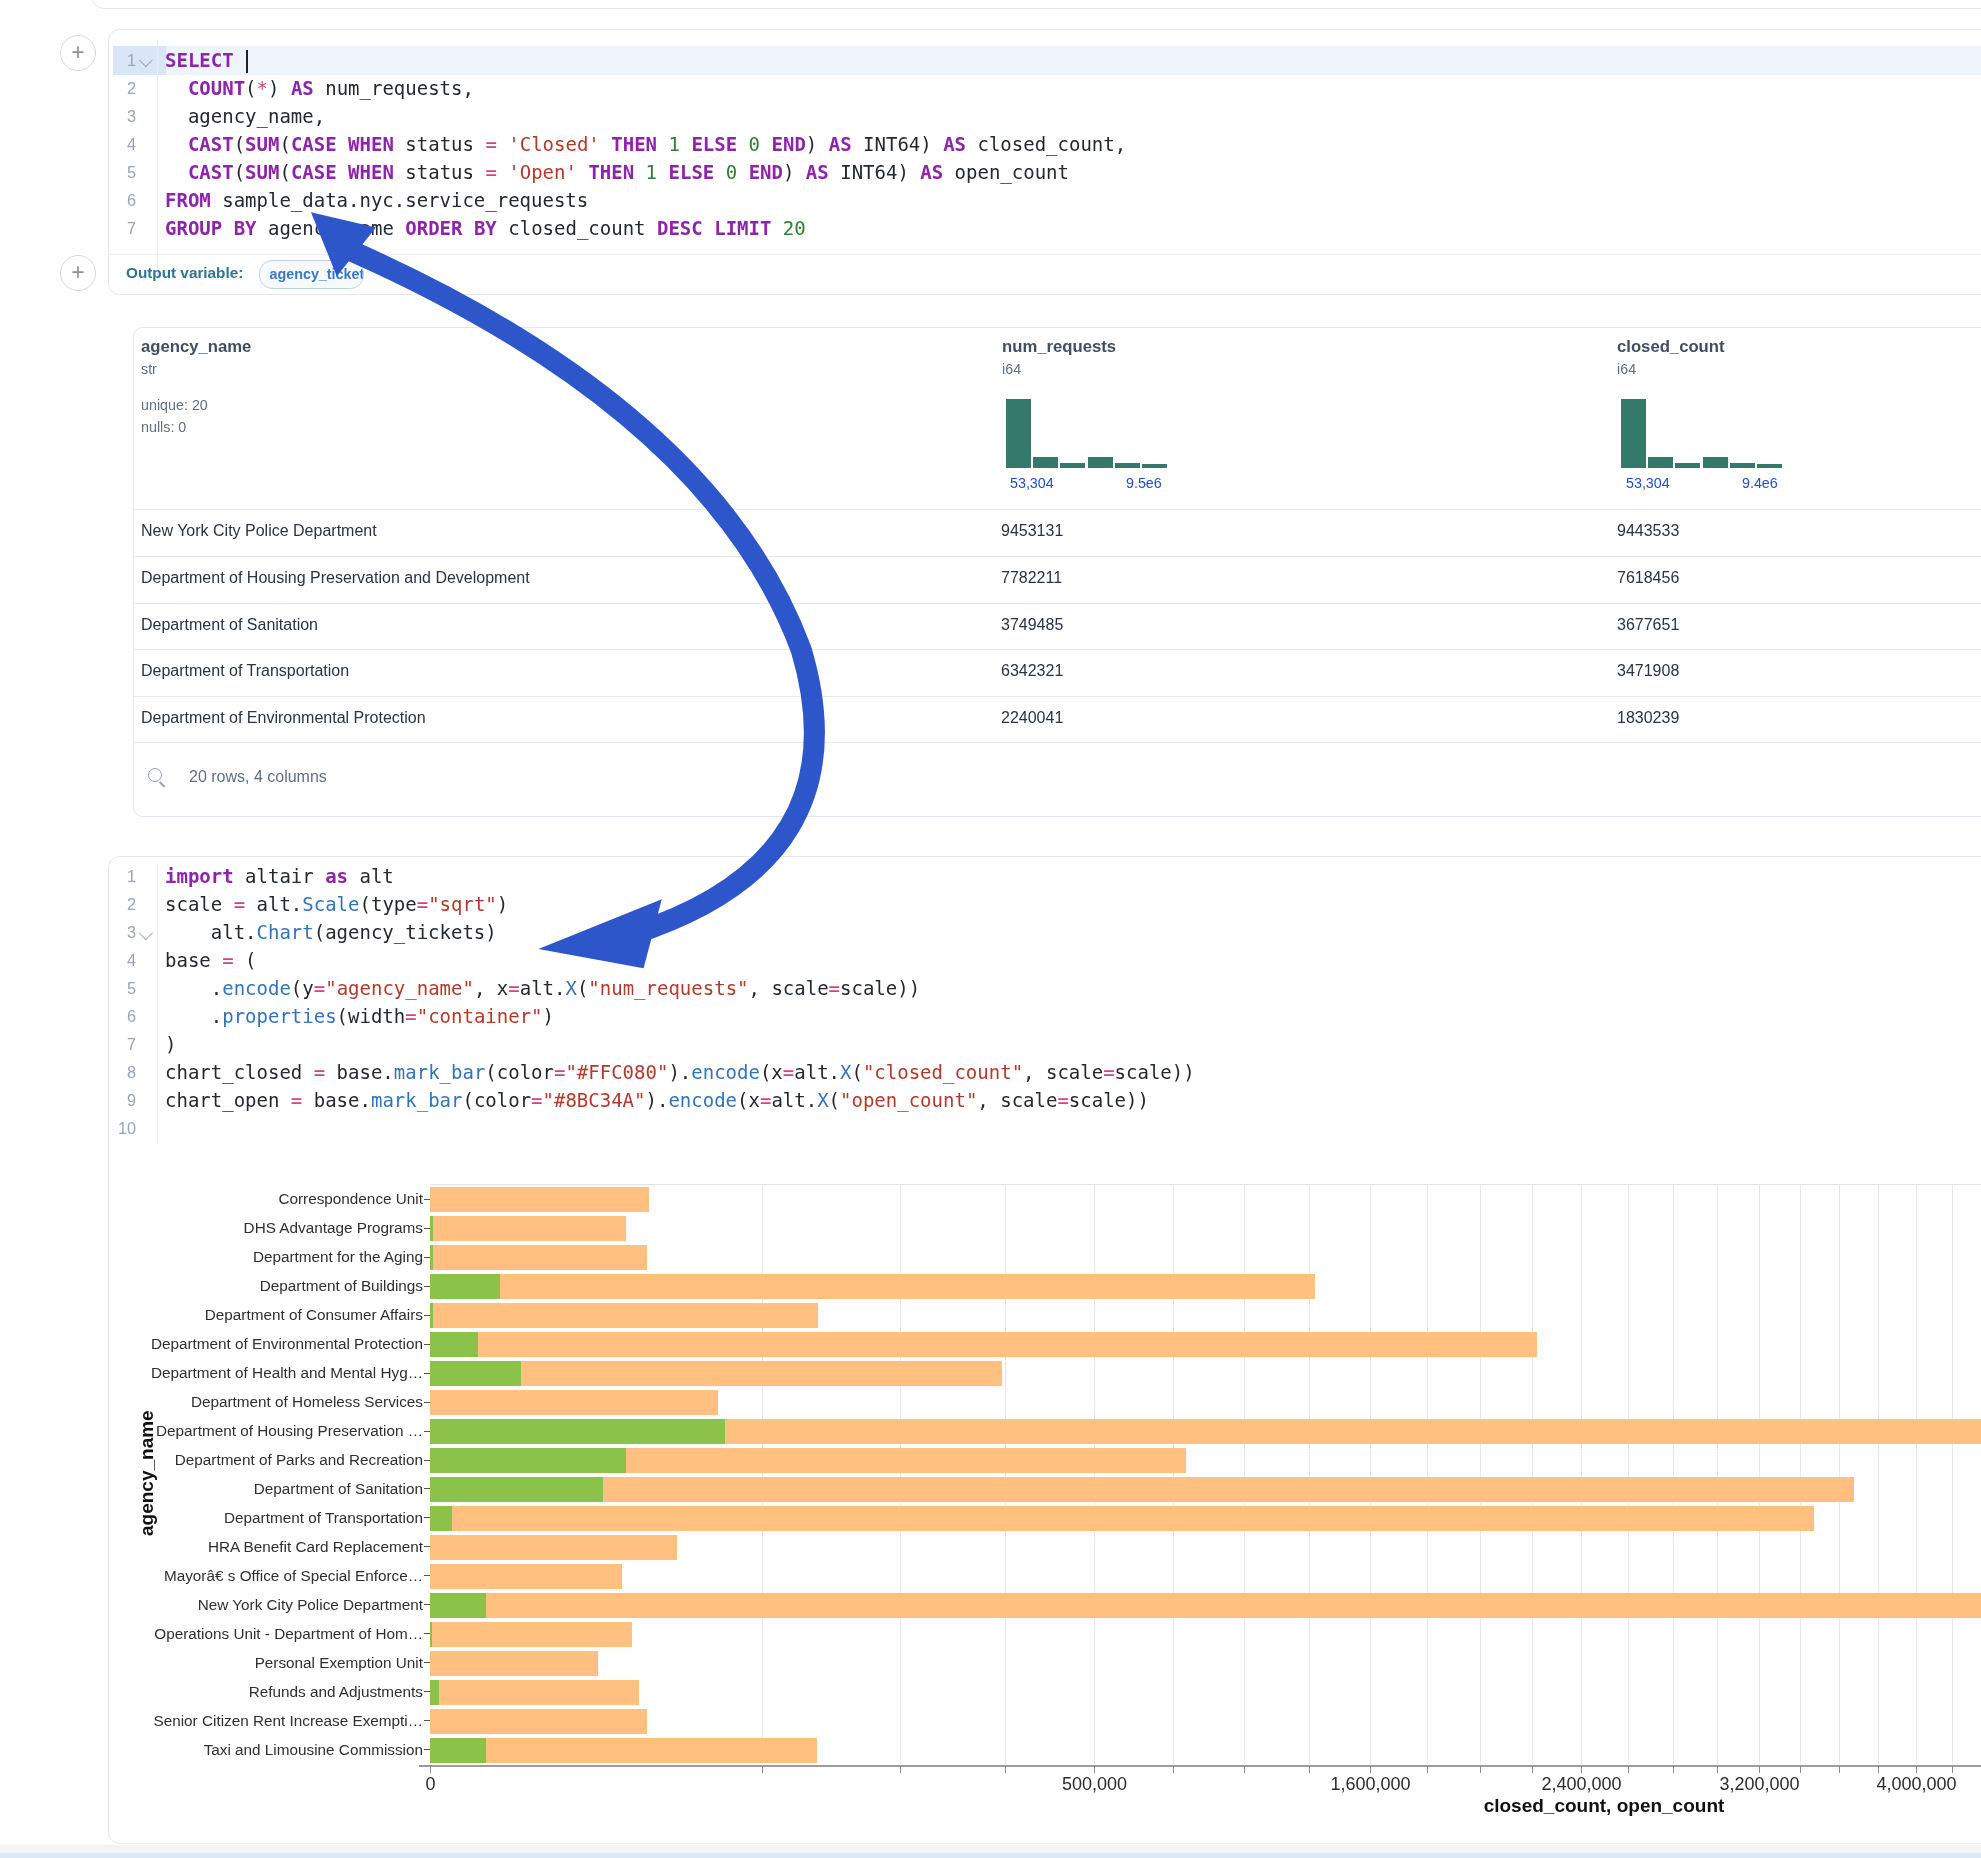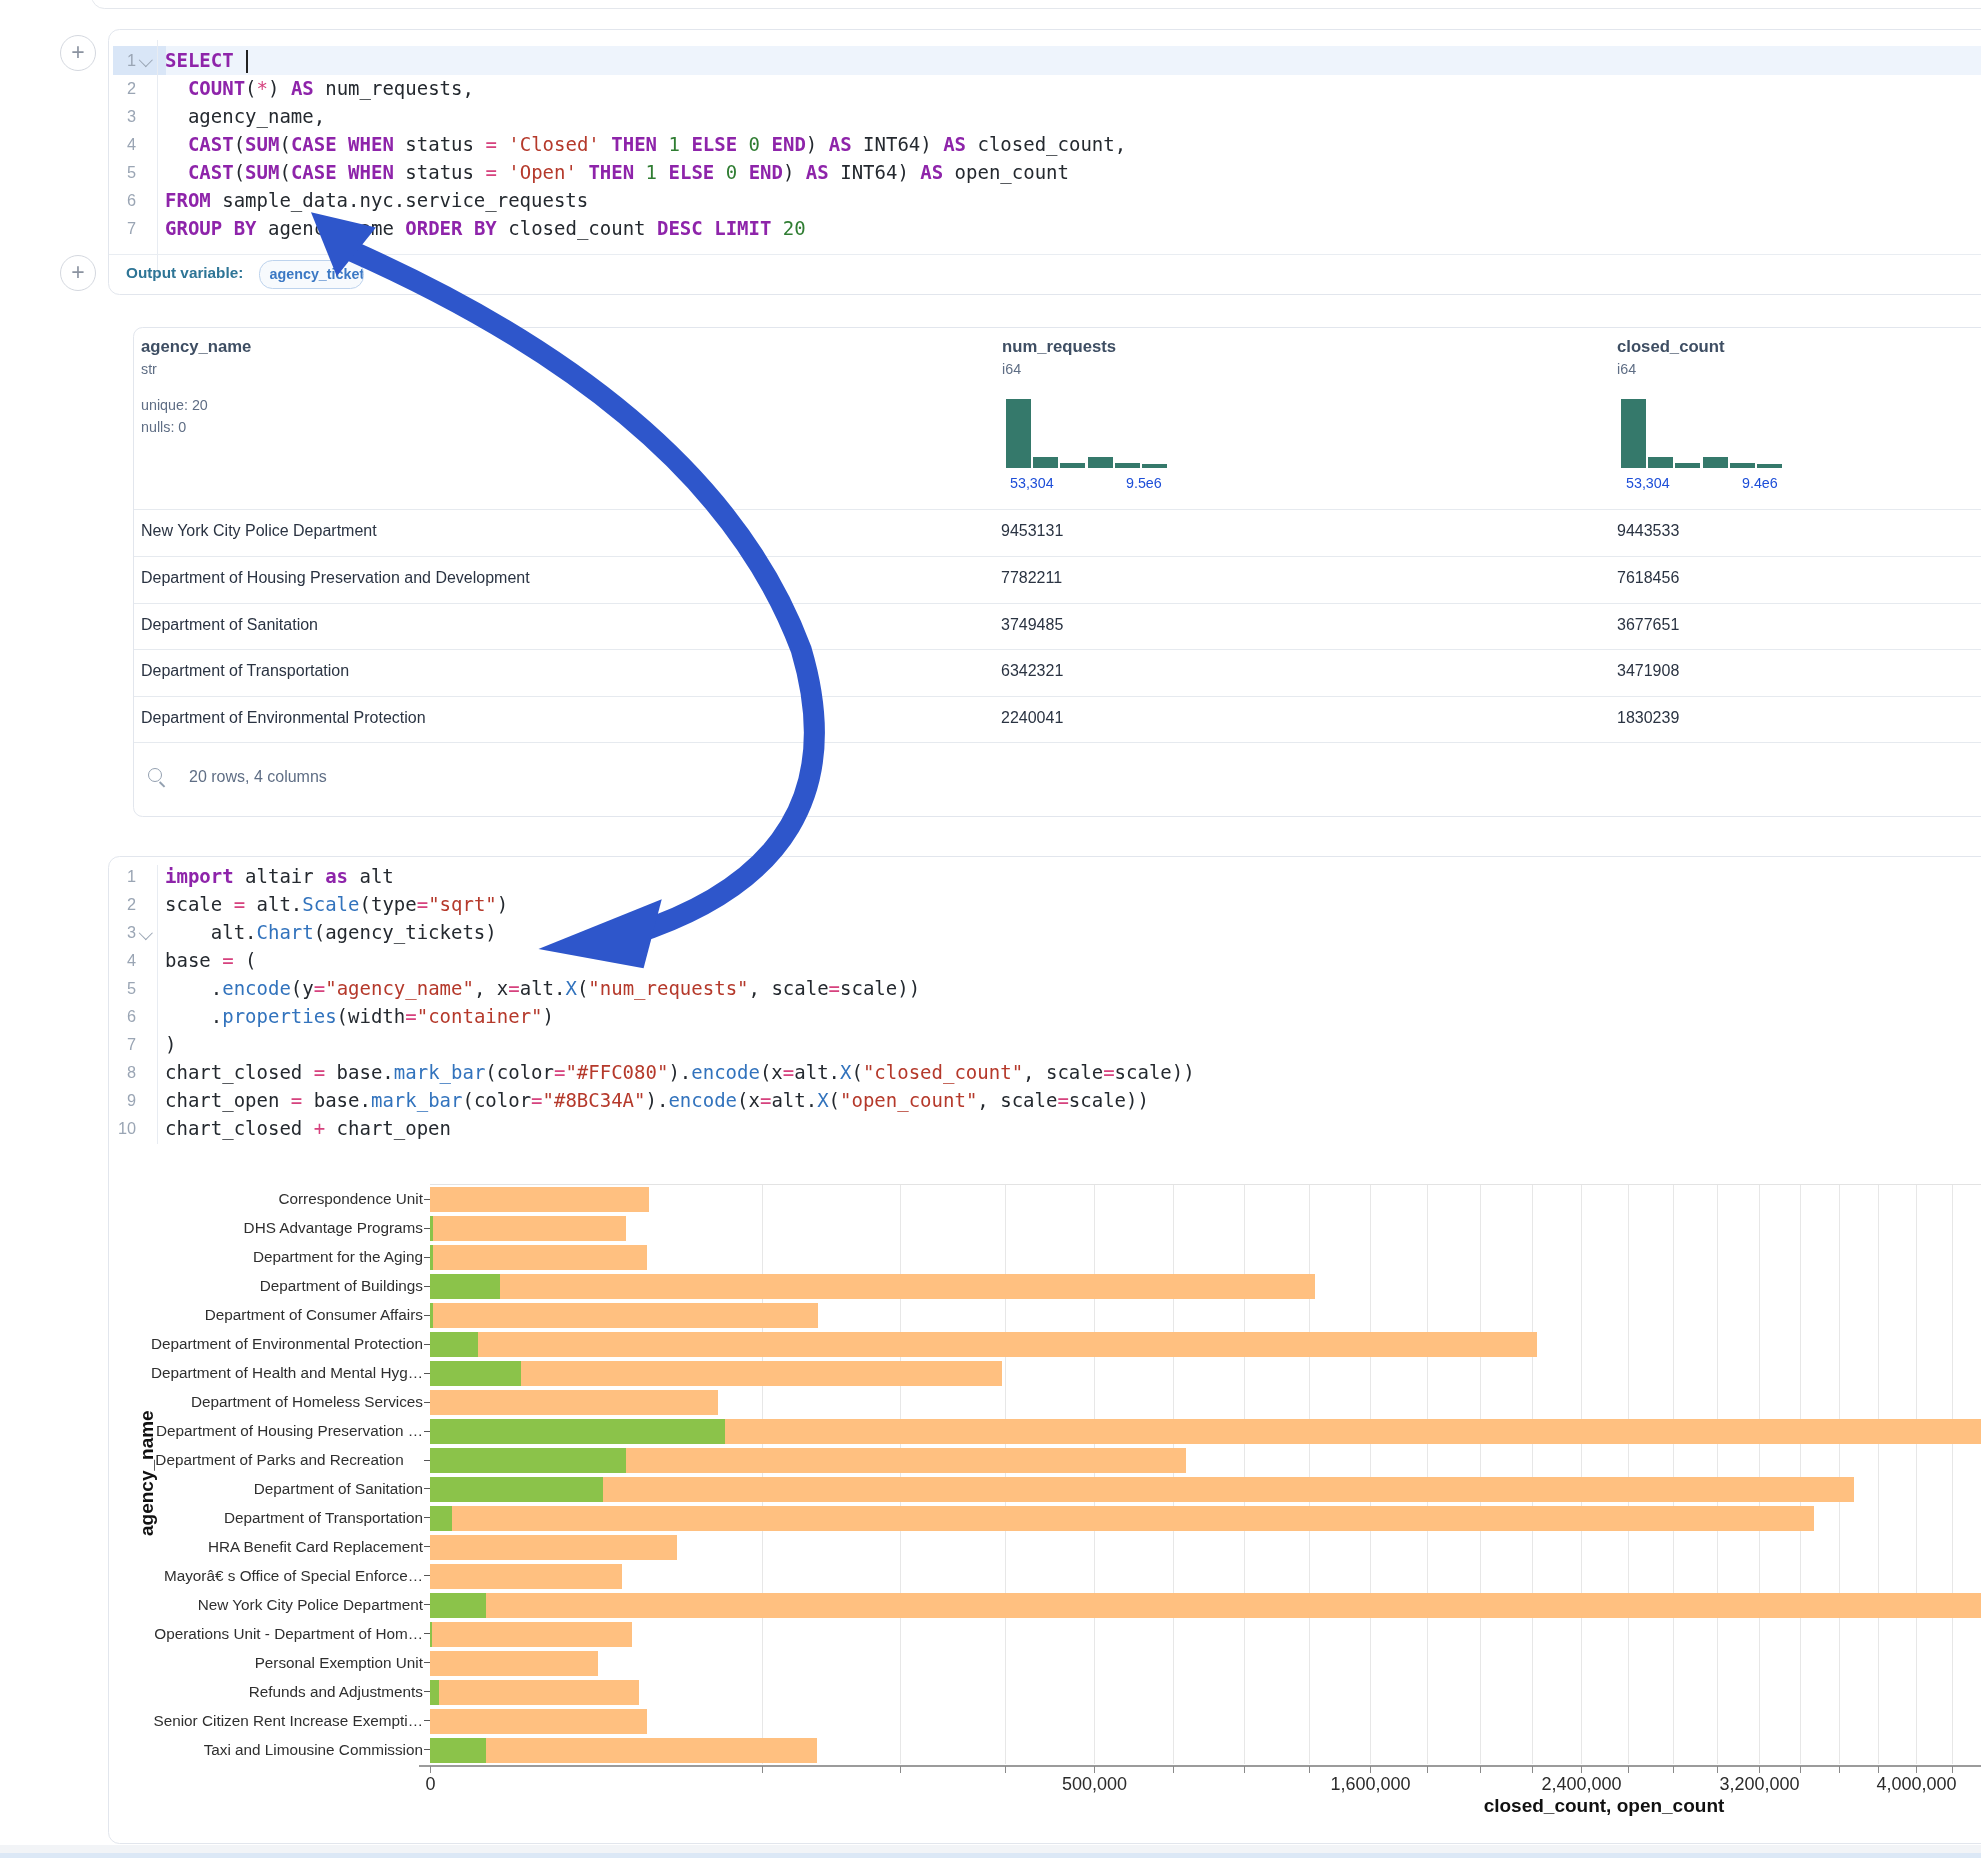--- a/index.html
+++ b/index.html
@@ -184,21 +184,20 @@
     <div id="py-code" style="position:absolute;left:56px;top:5.3px;">
         <div class="code-line"><span class="tk-kw">import</span><span class="tk-pl"> altair </span><span class="tk-kw">as</span><span class="tk-pl"> alt</span></div>
         <div class="code-line"><span class="tk-pl">scale </span><span class="tk-op">=</span><span class="tk-pl"> alt.</span><span class="tk-fn">Scale</span><span class="tk-pl">(type</span><span class="tk-op">=</span><span class="tk-str">"sqrt"</span><span class="tk-pl">)</span></div>
         <div class="code-line"><span class="tk-pl">    alt.</span><span class="tk-fn">Chart</span><span class="tk-pl">(agency_tickets)</span></div>
         <div class="code-line"><span class="tk-pl">base </span><span class="tk-op">=</span><span class="tk-pl"> (</span></div>
         <div class="code-line"><span class="tk-pl">    .</span><span class="tk-fn">encode</span><span class="tk-pl">(y</span><span class="tk-op">=</span><span class="tk-str">"agency_name"</span><span class="tk-pl">, x</span><span class="tk-op">=</span><span class="tk-pl">alt.</span><span class="tk-fn">X</span><span class="tk-pl">(</span><span class="tk-str">"num_requests"</span><span class="tk-pl">, scale</span><span class="tk-op">=</span><span class="tk-pl">scale))</span></div>
         <div class="code-line"><span class="tk-pl">    .</span><span class="tk-fn">properties</span><span class="tk-pl">(width</span><span class="tk-op">=</span><span class="tk-str">"container"</span><span class="tk-pl">)</span></div>
         <div class="code-line"><span class="tk-pl">)</span></div>
         <div class="code-line"><span class="tk-pl">chart_closed </span><span class="tk-op">=</span><span class="tk-pl"> base.</span><span class="tk-fn">mark_bar</span><span class="tk-pl">(color</span><span class="tk-op">=</span><span class="tk-str">"#FFC080"</span><span class="tk-pl">).</span><span class="tk-fn">encode</span><span class="tk-pl">(x</span><span class="tk-op">=</span><span class="tk-pl">alt.</span><span class="tk-fn">X</span><span class="tk-pl">(</span><span class="tk-str">"closed_count"</span><span class="tk-pl">, scale</span><span class="tk-op">=</span><span class="tk-pl">scale))</span></div>
         <div class="code-line"><span class="tk-pl">chart_open </span><span class="tk-op">=</span><span class="tk-pl"> base.</span><span class="tk-fn">mark_bar</span><span class="tk-pl">(color</span><span class="tk-op">=</span><span class="tk-str">"#8BC34A"</span><span class="tk-pl">).</span><span class="tk-fn">encode</span><span class="tk-pl">(x</span><span class="tk-op">=</span><span class="tk-pl">alt.</span><span class="tk-fn">X</span><span class="tk-pl">(</span><span class="tk-str">"open_count"</span><span class="tk-pl">, scale</span><span class="tk-op">=</span><span class="tk-pl">scale))</span></div>
-        <div class="code-line"><span class="tk-pl">chart_closed </span><span class="tk-op">+</span><span class="tk-pl"> chart_open</span></div>
       </div>
   </div>
 
   <div id="chart-layer" style="position:absolute;left:0;top:0;width:1982px;height:1858px;">
     <div class="chart-topline"></div>
     <div class="xaxis-line"></div>
     <div class="xtitle" style="left:1413px;">closed_count, open_count</div>
     <div class="ytitle" style="left:136px;top:1536px;">agency_name</div>
   <div class="gridline" style="left: 762px;"></div>
       <div class="gridline" style="left: 900px;"></div>
@@ -266,21 +265,21 @@
       <div class="ylab" style="left: 136px; top: 1306px;">Department of Consumer Affairs</div>
       <div class="ytick" style="left: 424px; top: 1315px;"></div>
       <div class="ylab" style="left: 136px; top: 1335px;">Department of Environmental Protection</div>
       <div class="ytick" style="left: 424px; top: 1344px;"></div>
       <div class="ylab" style="left: 136px; top: 1364px;">Department of Health and Mental Hyg…</div>
       <div class="ytick" style="left: 424px; top: 1373px;"></div>
       <div class="ylab" style="left: 136px; top: 1393px;">Department of Homeless Services</div>
       <div class="ytick" style="left: 424px; top: 1402px;"></div>
       <div class="ylab" style="left: 136px; top: 1422px;">Department of Housing Preservation …</div>
       <div class="ytick" style="left: 424px; top: 1431px;"></div>
-      <div class="ylab" style="left: 136px; top: 1451px; text-align: center;">Department of Parks and Recreation</div>
+      <div class="ylab" style="left: 136px; top: 1451px;">Department of Parks and Recreation</div>
       <div class="ytick" style="left: 424px; top: 1460px;"></div>
       <div class="ylab" style="left: 136px; top: 1480px;">Department of Sanitation</div>
       <div class="ytick" style="left: 424px; top: 1488px;"></div>
       <div class="ylab" style="left: 136px; top: 1509px;">Department of Transportation</div>
       <div class="ytick" style="left: 424px; top: 1517px;"></div>
       <div class="ylab" style="left: 136px; top: 1538px;">HRA Benefit Card Replacement</div>
       <div class="ytick" style="left: 424px; top: 1546px;"></div>
       <div class="ylab" style="left: 136px; top: 1567px;">Mayorâ€ s Office of Special Enforce…</div>
       <div class="ytick" style="left: 424px; top: 1575px;"></div>
       <div class="ylab" style="left: 136px; top: 1596px;">New York City Police Department</div>

